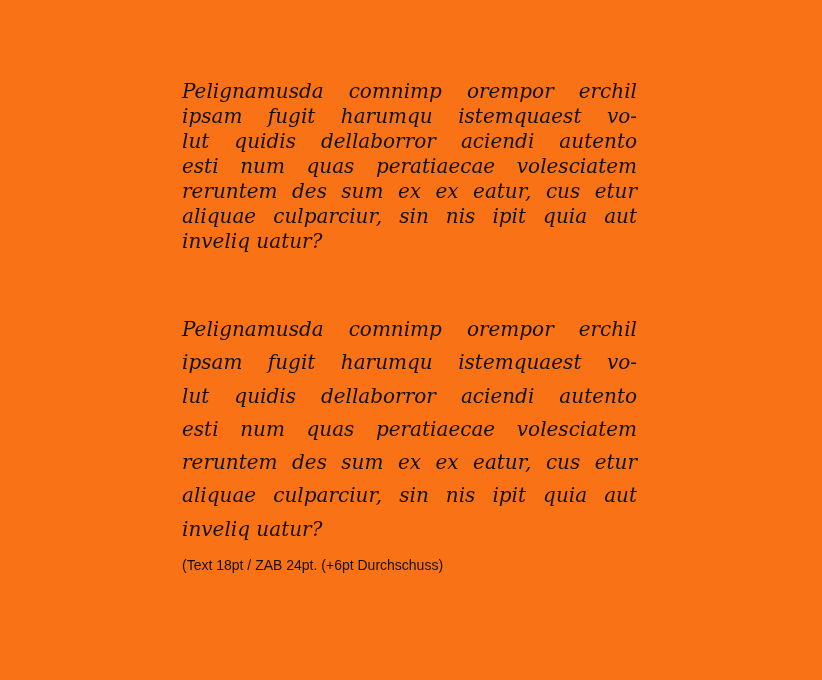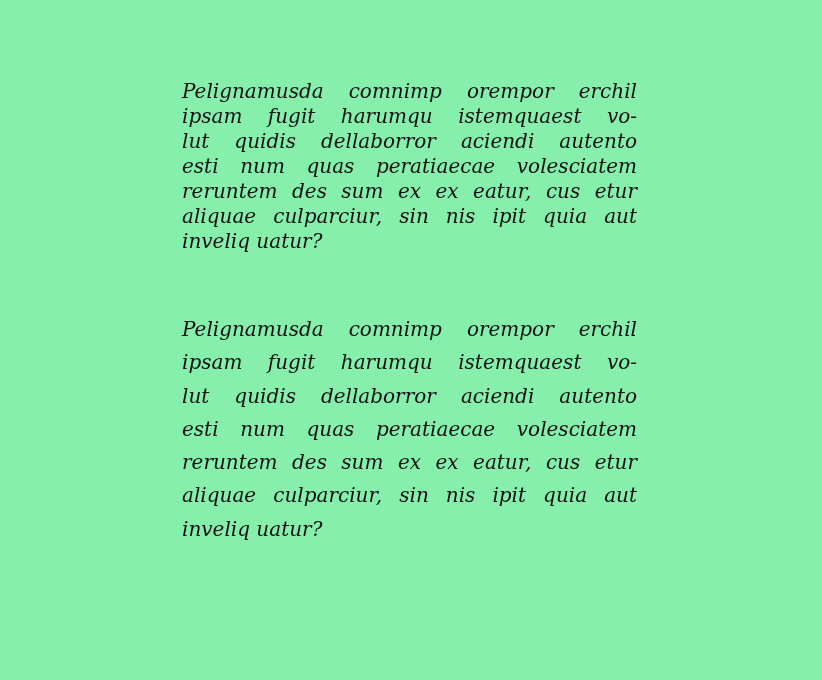--- a/index.html
+++ b/index.html
@@ -4,21 +4,21 @@
 <style>
   html, body {
     margin: 0;
     padding: 0;
     background: #ffffff;
   }
   .page {
     position: relative;
     width: 822px;
     height: 680px;
-    background: #86efac;
+    background: #f97316;
     overflow: hidden;
   }
   .specimen {
     position: absolute;
     left: 182px;
     width: 455px;
     font-family: "DejaVu Serif", serif;
     font-style: italic;
     font-weight: normal;
     color: #111111;
@@ -73,14 +73,15 @@
   <div class="specimen specimen-loose">
     <div class="text-line">Pelignamusda comnimp orempor erchil</div>
     <div class="text-line">ipsam fugit harumqu istemquaest vo-</div>
     <div class="text-line">lut quidis dellaborror aciendi autento</div>
     <div class="text-line">esti num quas peratiaecae volesciatem</div>
     <div class="text-line">reruntem des sum ex ex eatur, cus etur</div>
     <div class="text-line">aliquae culparciur, sin nis ipit quia aut</div>
     <div class="text-line last-line">inveliq uatur?</div>
   </div>
 
+  <div class="caption caption-2">(Text 18pt / ZAB 24pt. (+6pt Durchschuss)</div>
 
 </div>
 
 </body></html>

